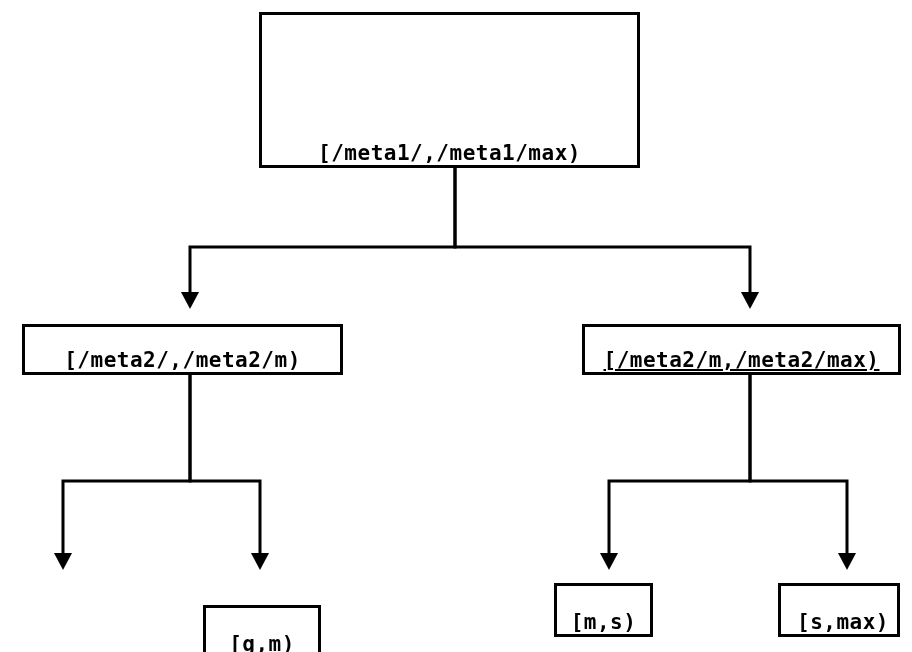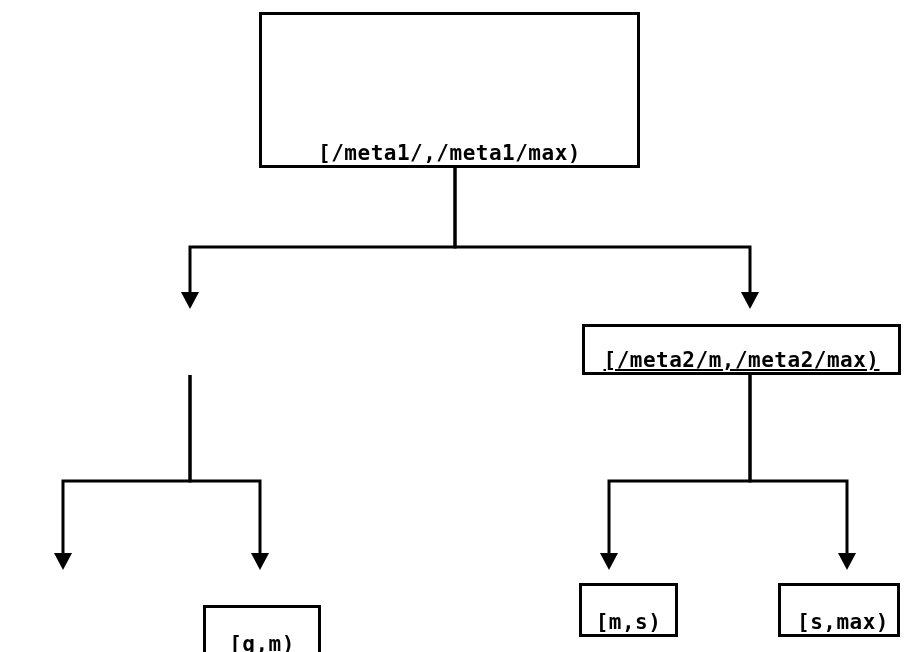--- a/index.html
+++ b/index.html
@@ -34,21 +34,21 @@
     font-weight: 700;
     color: #000000;
     white-space: pre;
     letter-spacing: 0.5px;
   }
   .node-root      { left: 259px; top: 12px;  width: 381px; height: 156px; }
   .node-mid-left  { left: 22px;  top: 324px; width: 321px; height: 51px; }
   .node-mid-right { left: 582px; top: 324px; width: 319px; height: 51px; text-decoration: underline; }
   .node-leaf-ag   { left: 8px;   top: 583px; width: 100px; height: 54px; }
   .node-leaf-gm   { left: 203px; top: 605px; width: 118px; height: 54px; }
-  .node-leaf-ms   { left: 554px; top: 583px; width: 99px;  height: 54px; margin-left: 25px; }
+  .node-leaf-ms   { left: 554px; top: 583px; width: 99px;  height: 54px; }
   .node-leaf-smax { left: 778px; top: 583px; width: 122px; height: 54px; padding-left: 8px; }
 </style>
 </head>
 <body>
 
 <div class="canvas">
 
   <svg class="edges" width="912" height="652" viewBox="0 0 912 652" fill="none" stroke="#000000" stroke-width="3">
 
     <path d="M455,168 V247 H190 V292"></path>
@@ -64,20 +64,23 @@
     <path d="M750,375 V481 H609 V553"></path>
     <path d="M750,375 V481 H847 V553"></path>
     <polygon fill="#000000" stroke="none" points="600,553 618,553 609,570"></polygon>
     <polygon fill="#000000" stroke="none" points="838,553 856,553 847,570"></polygon>
   </svg>
 
   <div class="node node-root">
     <span>[/meta1/,/meta1/max)</span>
   </div>
 
+  <div class="node node-mid-left">
+    <span>[/meta2/,/meta2/m)</span>
+  </div>
 
   <div class="node node-mid-right">
     <span>[/meta2/m,/meta2/max)</span>
   </div>
 
 
   <div class="node node-leaf-gm">
     <span>[g,m)</span>
   </div>
 

